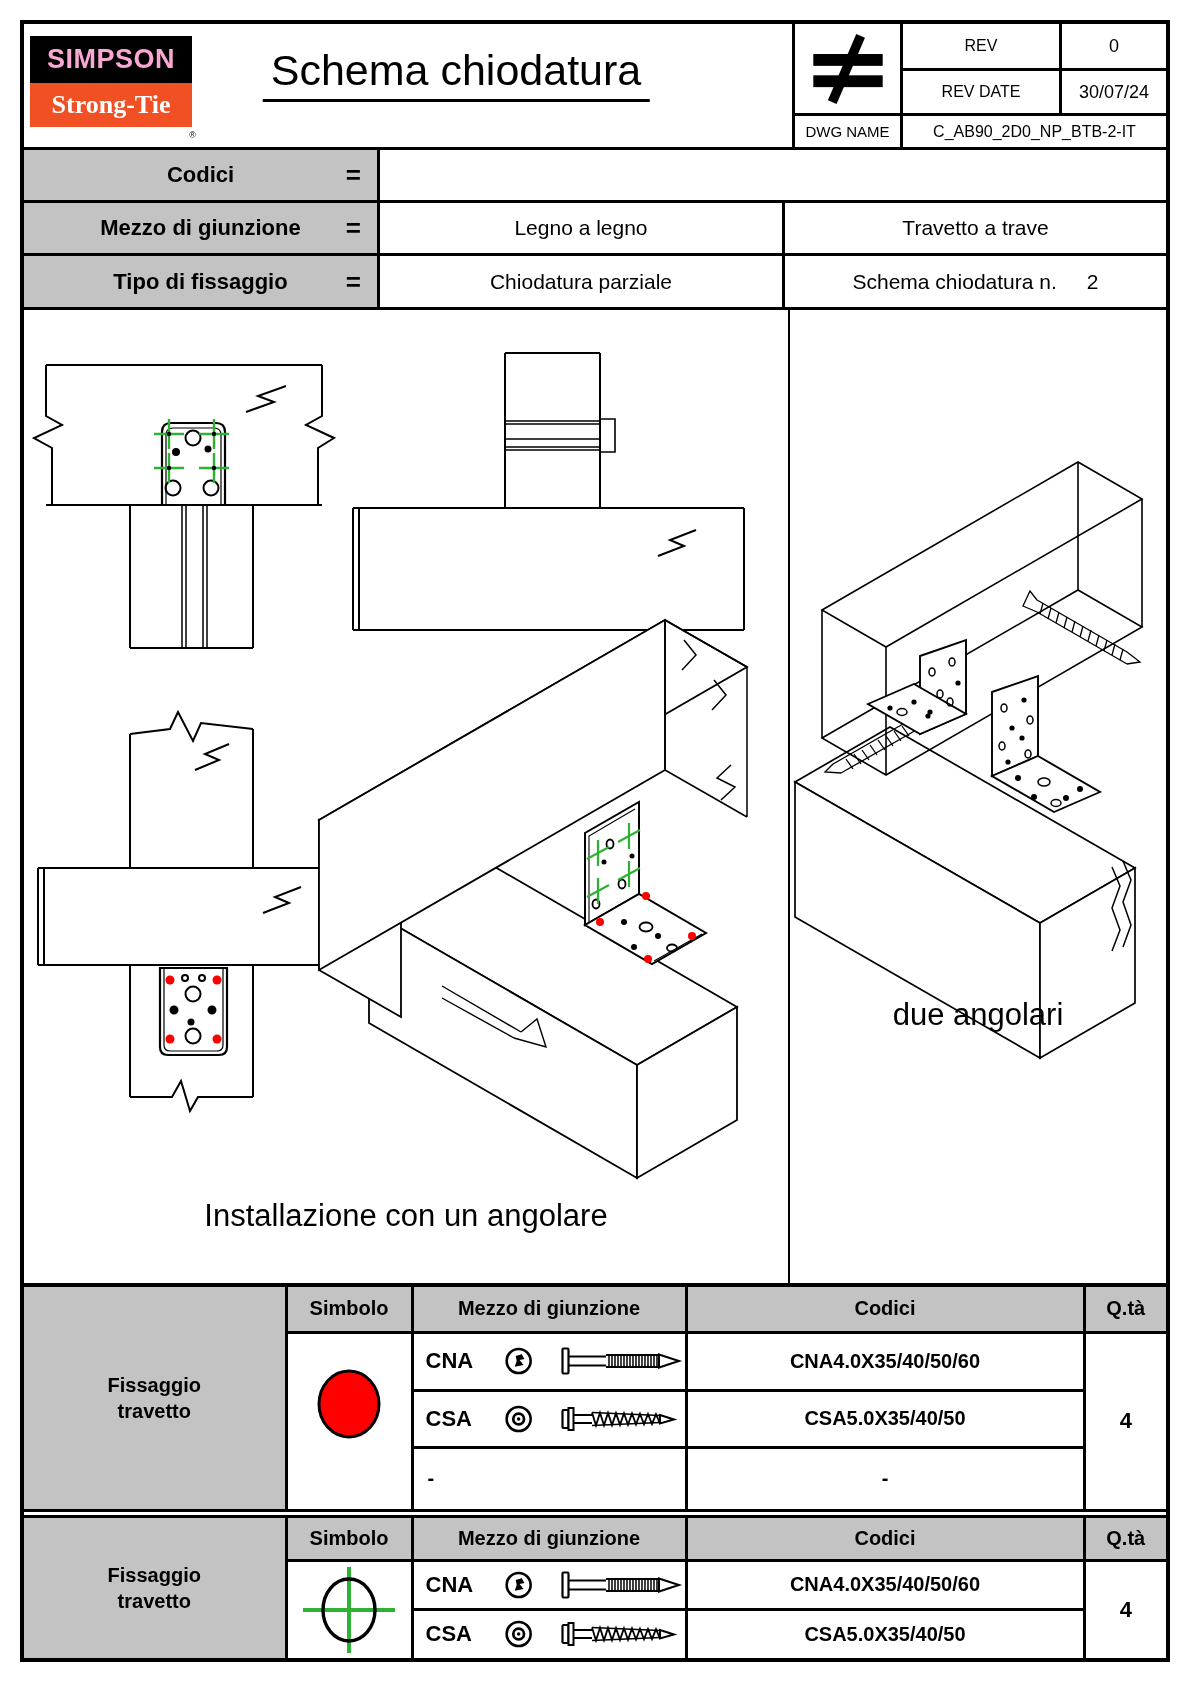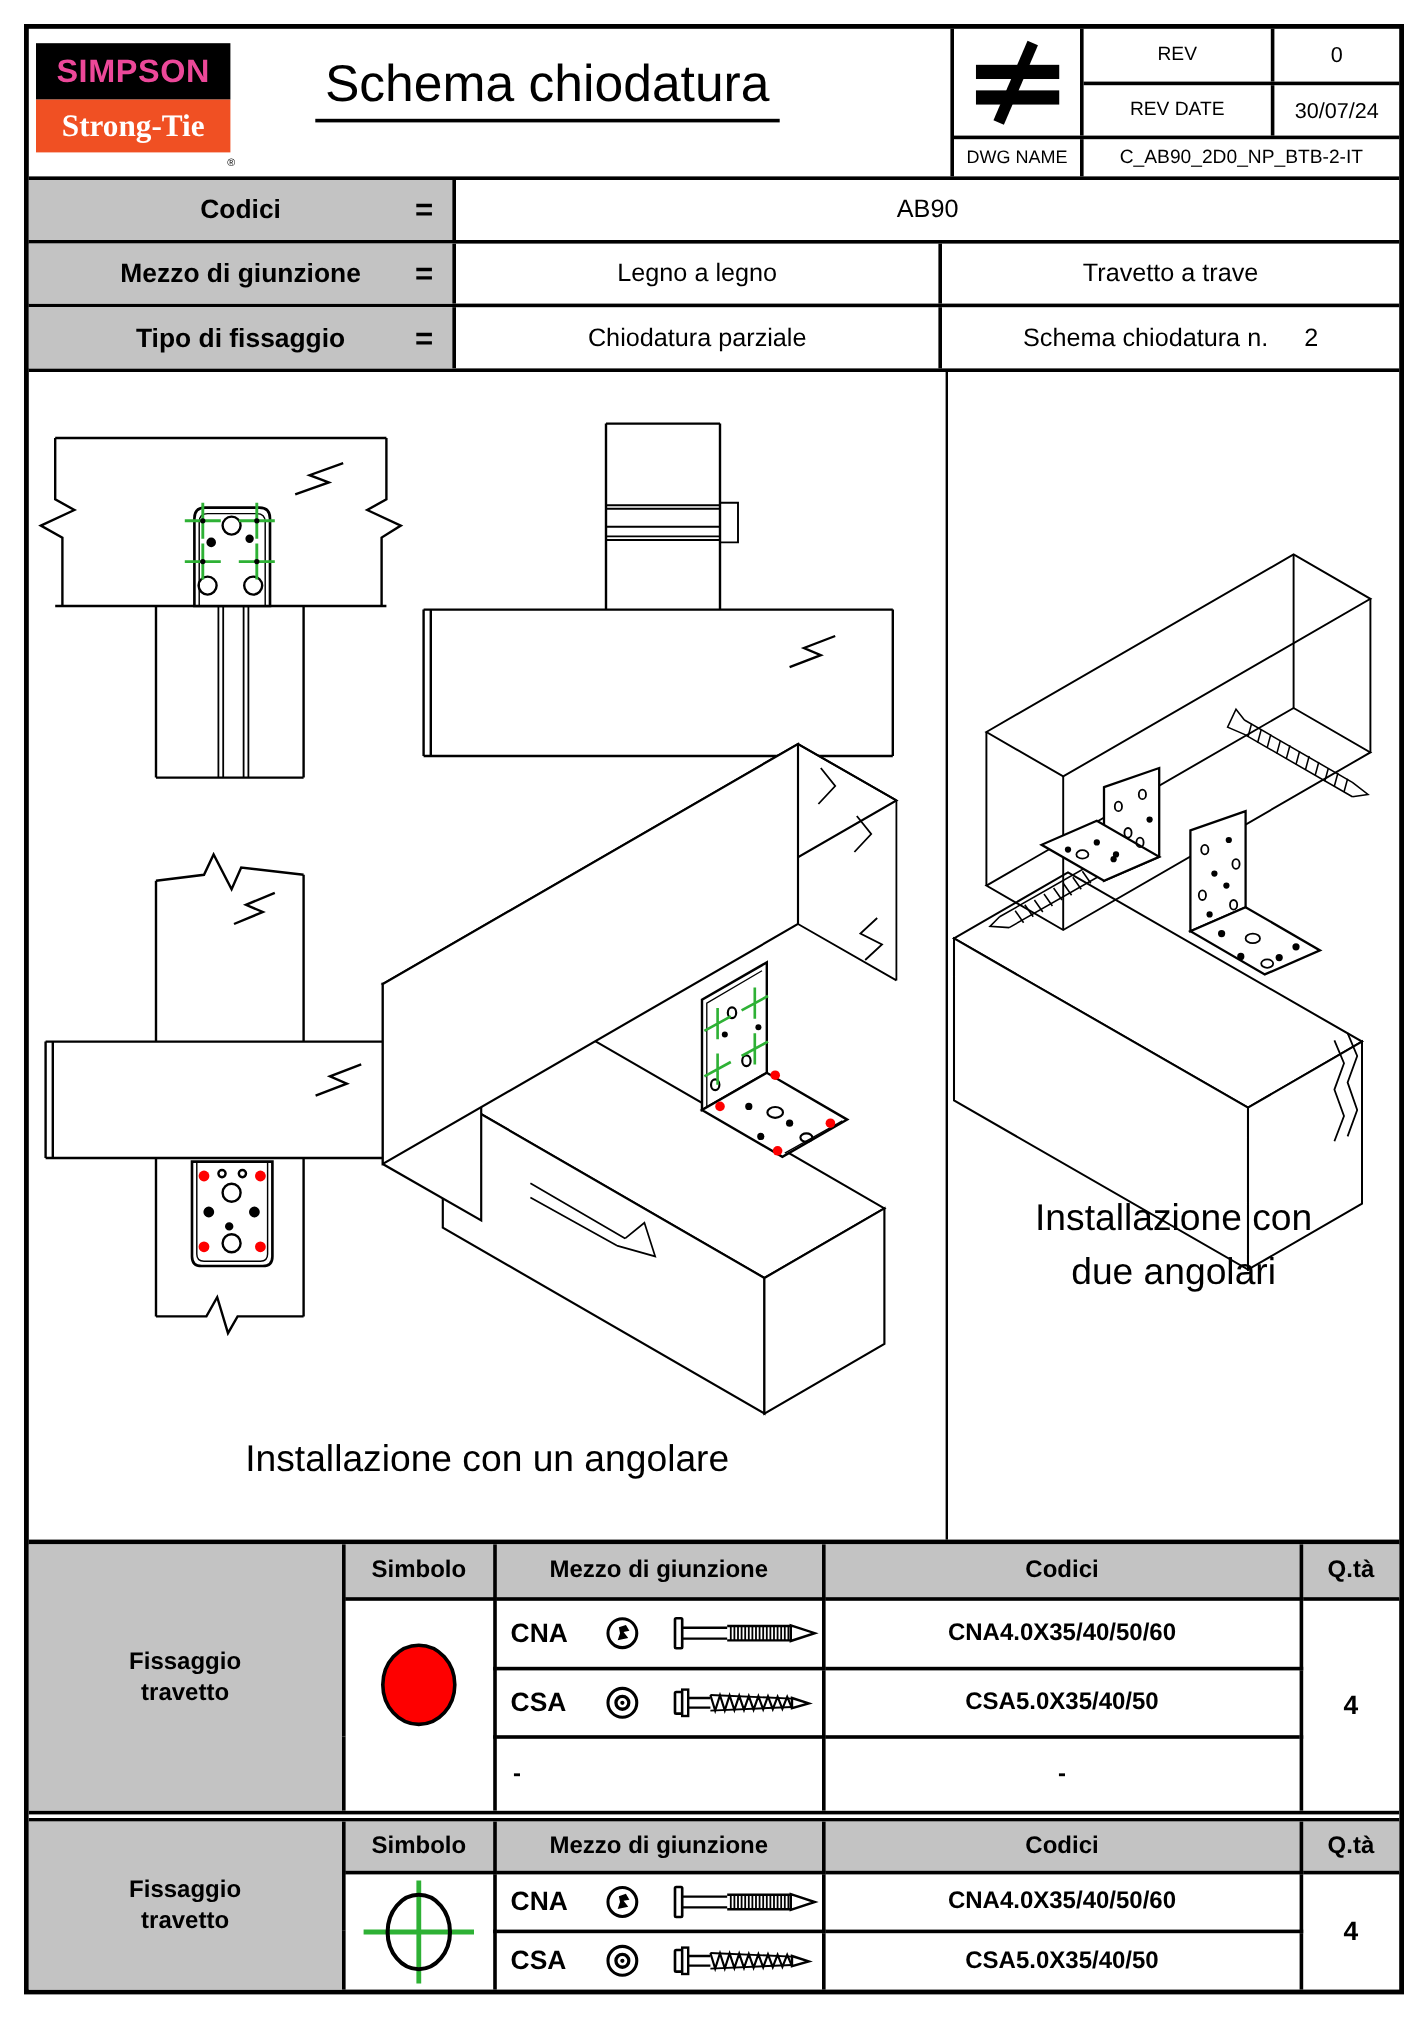--- a/index.html
+++ b/index.html
@@ -3,21 +3,21 @@
 <meta charset="utf-8">
 <style>
   *{box-sizing:border-box;margin:0;padding:0}
   html,body{background:#fff}
   body{width:1190px;height:1682px;position:relative;font-family:"Liberation Sans",sans-serif;color:#000}
   .frame{position:absolute;left:20px;top:20px;width:1150px;height:1642px;border:4px solid #000;background:#fff}
 
   
   .hdr{position:relative;height:126px;border-bottom:3px solid #000}
   .logo{position:absolute;left:6px;top:12px;width:162px}
-  .logo-black{height:47px;background:#000;color:#ec4899;display:flex;align-items:center;justify-content:center;
+  .logo-black{height:47px;background:#000;color:#f9a8d4;display:flex;align-items:center;justify-content:center;
               font-weight:bold;font-size:27px;letter-spacing:.5px}
   .logo-orange{height:44px;background:var(--brand-orange,#f05023);color:#fff;display:flex;align-items:center;justify-content:center;
               font-family:"Liberation Serif",serif;font-weight:bold;font-size:26px}
   .logo-reg{position:absolute;right:-4px;bottom:-13px;font-size:9px}
   .title-wrap{position:absolute;left:432px;top:22px;transform:translateX(-50%);white-space:nowrap}
   .title{font-size:43px;border-bottom:3px solid #000;padding:0 8px 5px 8px}
   .hdr-right{position:absolute;top:0;right:0;bottom:0;left:768px;border-left:3px solid #000;display:flex;flex-direction:column}
   .hdr-rowA{height:89px;display:flex}
   .neq-cell{width:108px;border-right:3px solid #000;display:flex;align-items:center;justify-content:center}
   .rev-col{flex:1;display:flex;flex-direction:column}
@@ -105,21 +105,20 @@
         <div class="dwg-value">C_AB90_2D0_NP_BTB-2-IT</div>
       </div>
     </div>
   </div>
 
   <div class="info-row">
     <div class="info-label">
       <span>Codici</span>
       <span class="eq">=</span>
     </div>
-    <div class="info-val">AB90</div>
   </div>
   <div class="info-row">
     <div class="info-label">
       <span>Mezzo di giunzione</span>
       <span class="eq">=</span>
     </div>
     <div class="info-val bordered">Legno a legno</div>
     <div class="info-val">Travetto a trave</div>
   </div>
   <div class="info-row last">
@@ -303,21 +302,20 @@
               <circle cx="228" cy="468" r="3" fill="#000" stroke="none"></circle>
               <circle cx="276" cy="488" r="3" fill="#000" stroke="none"></circle>
               <circle cx="244" cy="487" r="3" fill="#000" stroke="none"></circle>
               <circle cx="290" cy="479" r="3" fill="#000" stroke="none"></circle>
               <ellipse cx="266" cy="493" rx="5" ry="3.5"></ellipse>
             </g>
           </g>
         </g>
       </svg>
       <div class="caption caption-right">
-        <div>Installazione con</div>
         <div>due angolari</div>
       </div>
     </div>
   </div>
 
   <table>
     <colgroup>
         <col style="width:262px">
         <col style="width:126px">
         <col style="width:274px">

